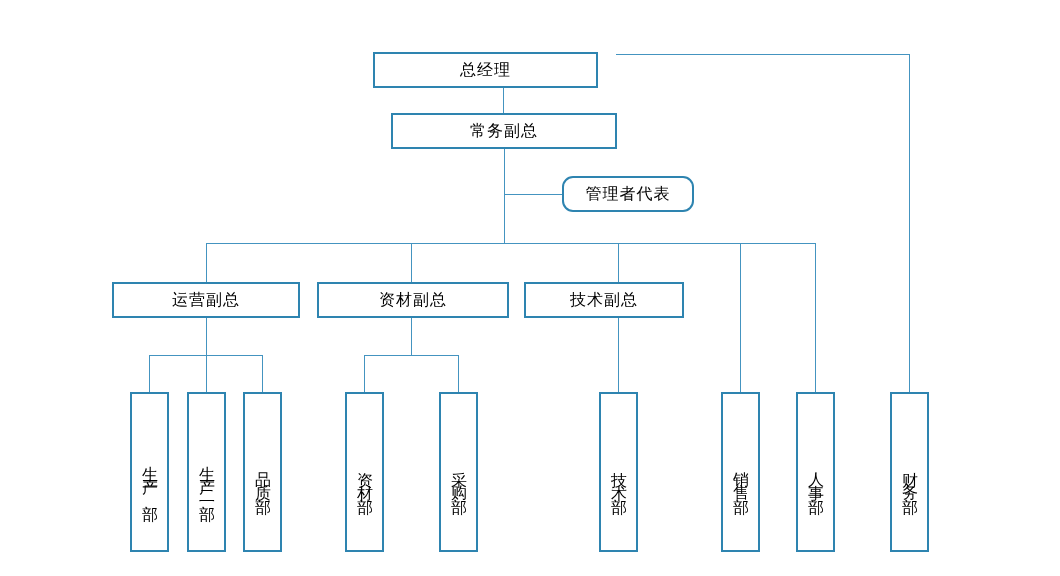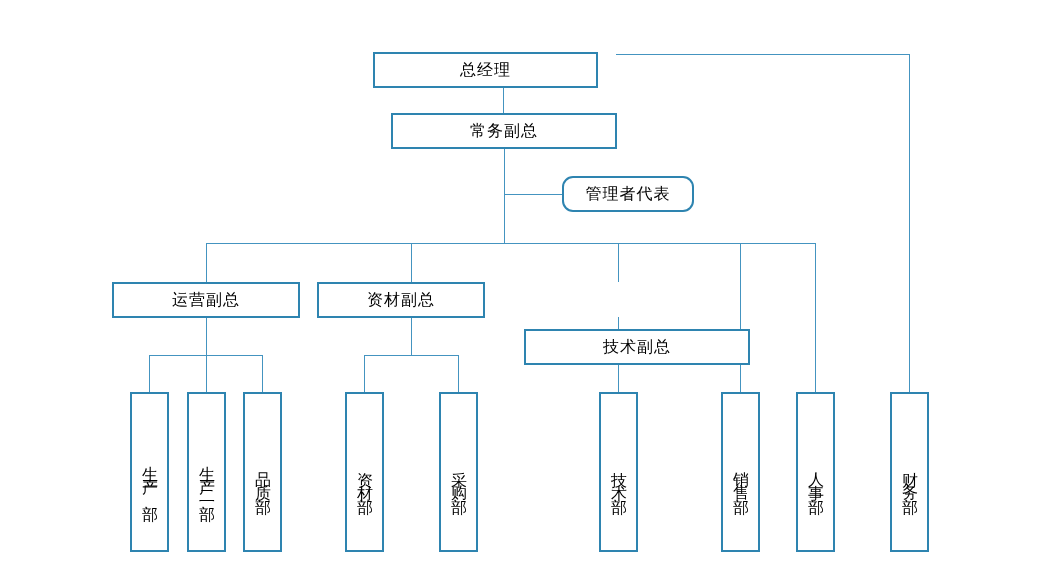--- a/index.html
+++ b/index.html
@@ -87,24 +87,24 @@
     <span class="h-label">常务副总</span>
   </div>
 
   <div class="node" style="left:562px;top:176px;width:132px;height:36px;border-radius:11px;">
     <span class="h-label">管理者代表</span>
   </div>
 
   <div class="node" style="left:112px;top:282px;width:188px;height:36px;">
     <span class="h-label">运营副总</span>
   </div>
-  <div class="node" style="left:317px;top:282px;width:168px;height:36px;">
+  <div class="node" style="left:317px;top:282px;width:192px;height:36px;">
     <span class="h-label">资材副总</span>
   </div>
-  <div class="node" style="left:524px;top:282px;width:226px;height:36px;margin-top:47px;">
+  <div class="node" style="left:524px;top:282px;width:160px;height:36px;">
     <span class="h-label">技术副总</span>
   </div>
 
   <div class="node" style="left:130px;top:392px;width:39px;height:160px;">
     <span class="v-label">生产一部</span>
   </div>
   <div class="node" style="left:187px;top:392px;width:39px;height:160px;">
     <span class="v-label">生产二部</span>
   </div>
   <div class="node" style="left:243px;top:392px;width:39px;height:160px;">

